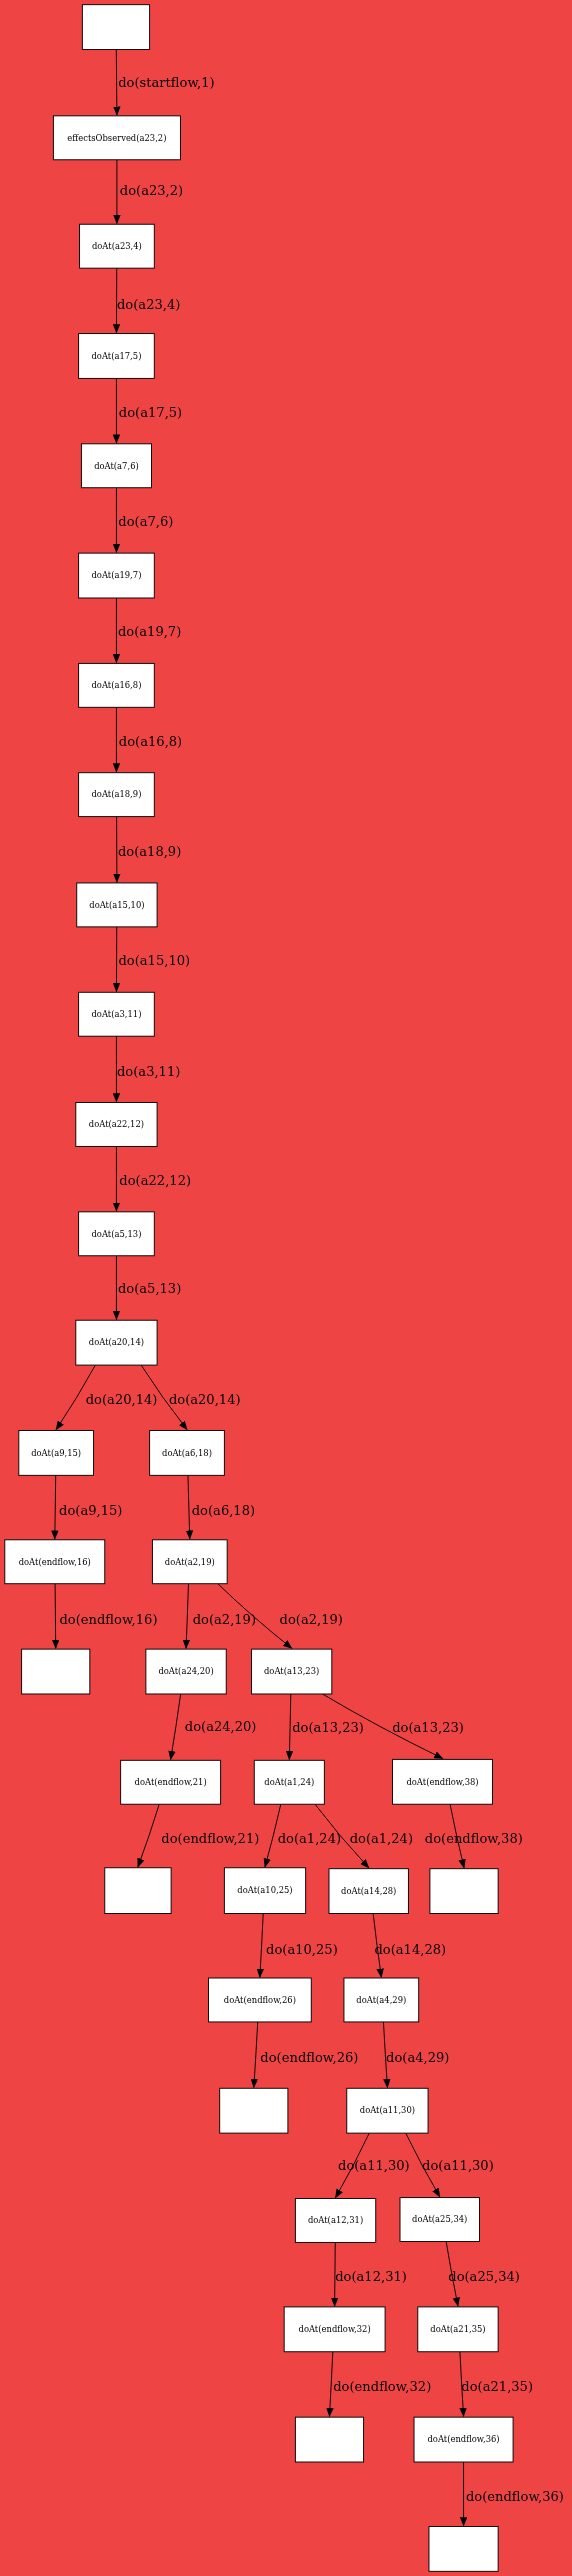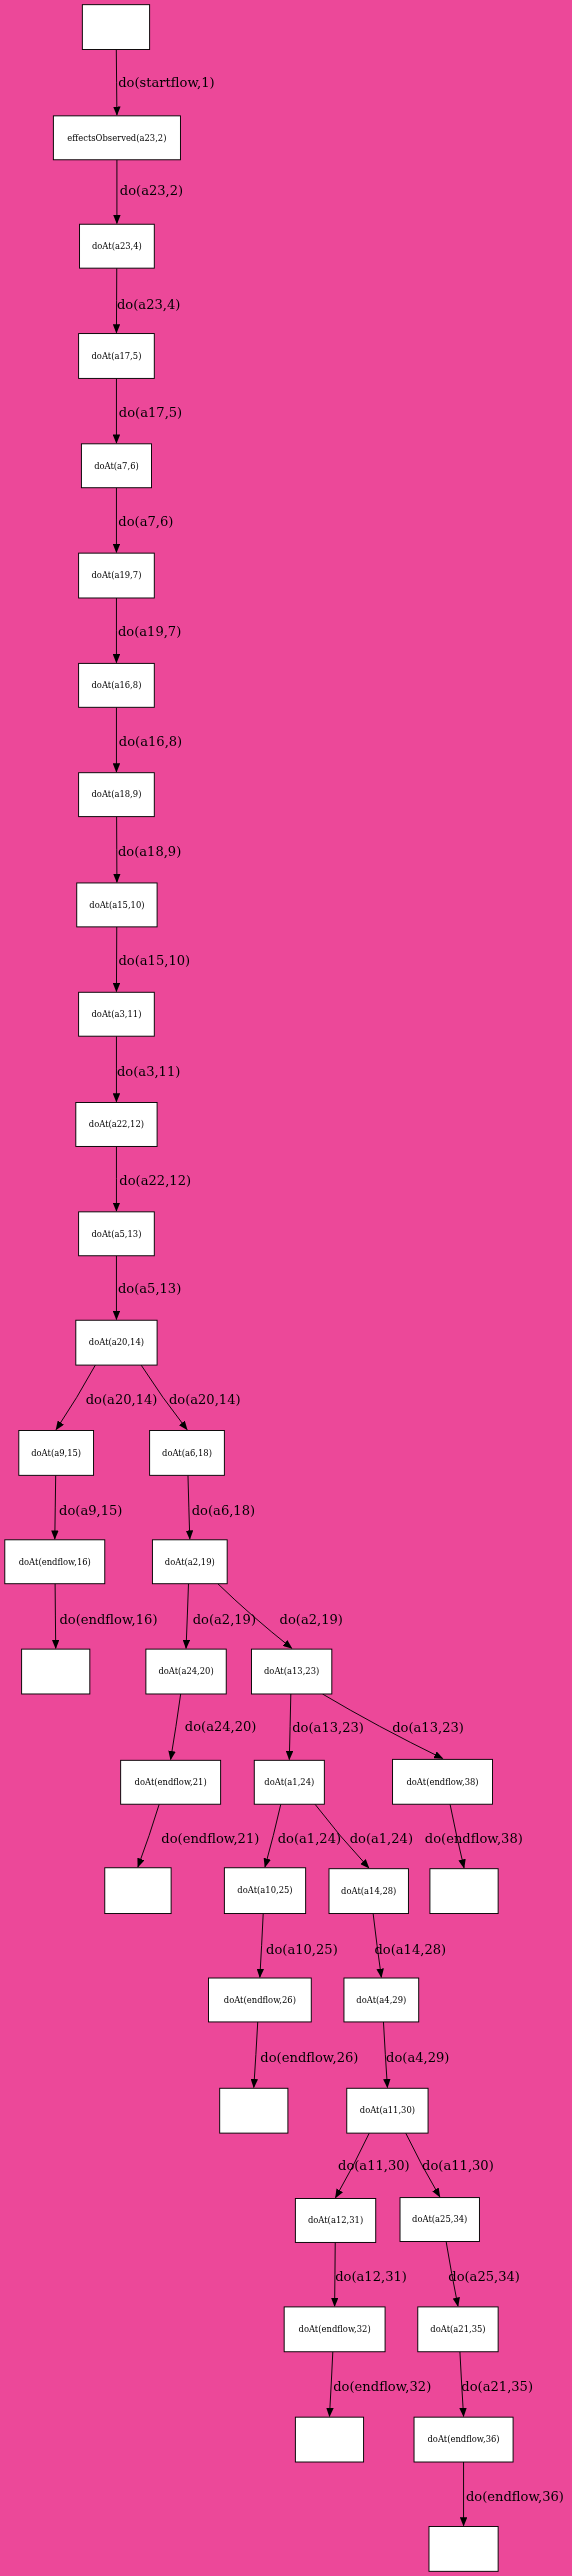--- a/index.html
+++ b/index.html
@@ -4,21 +4,21 @@
 <style>
   html, body {
     margin: 0;
     padding: 0;
     background: #ffffff;
   }
   .canvas {
     position: relative;
     width: 573px;
     height: 2576px;
-    background: #ec4899;
+    background: #ef4444;
     overflow: hidden;
   }
   svg { display: block; }
   .node-rect {
     fill: #ffffff;
     stroke: #000000;
     stroke-width: 1;
   }
   .node-label {
     font-family: "DejaVu Serif", "Liberation Serif", serif;

